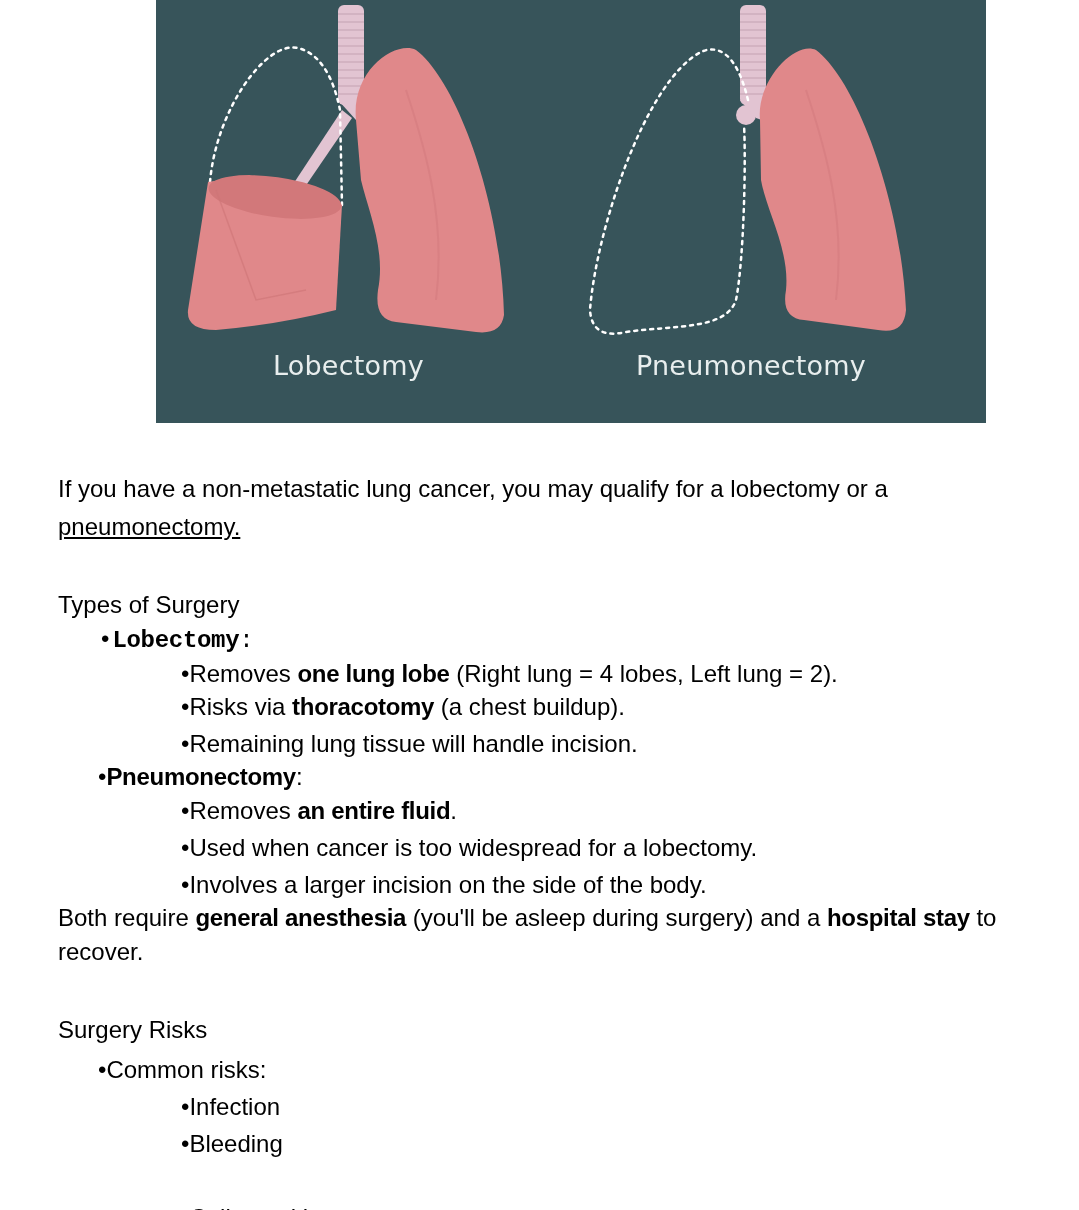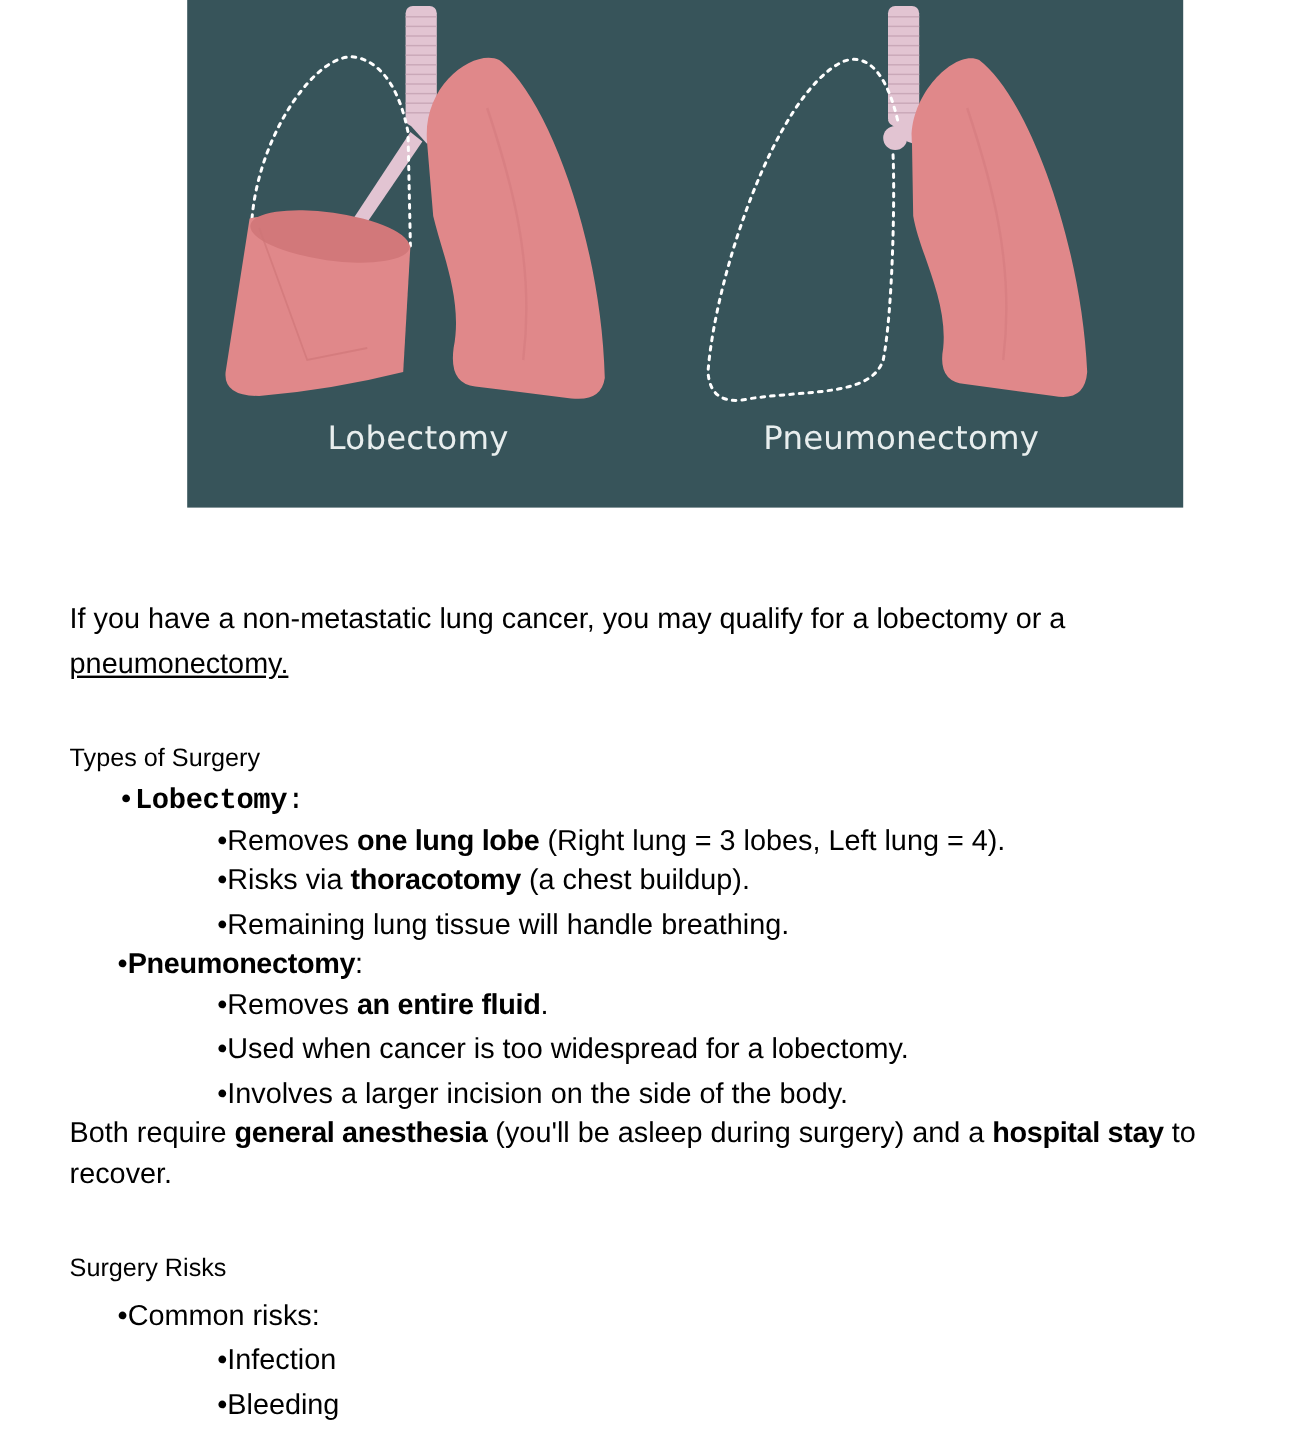--- a/index.html
+++ b/index.html
@@ -9,23 +9,23 @@
     }
     .figure {
       position: absolute; left: 156px; top: 0; width: 830px; height: 423px;
       background: #37545a;
     }
     .figure svg { position: absolute; left: 0; top: 0; }
     .fig-label {
       position: absolute; top: 350px; font-family: "DejaVu Sans", sans-serif;
       font-size: 27px; color: #e8eeee; letter-spacing: 0.2px;
     }
-    .line { position: absolute; white-space: nowrap; font-size: 24px; line-height: 30px; margin-top: 27px; }
+    .line { position: absolute; white-space: nowrap; font-size: 24px; line-height: 30px; }
     .p { left: 58px; }
-    .h { left: 58px; font-size: 21px; }
+    .h { left: 58px; font-size: 24px; }
     .l1 { left: 98px; }
     .l2 { left: 181px; }
     b { font-weight: bold; letter-spacing: -0.3px; }
   </style>
 </head>
 <body>
 
 <div class="figure">
   <svg width="830" height="423" viewBox="0 0 830 423">
 
@@ -84,23 +84,23 @@
   <span class="fig-label" style="left:117px;">Lobectomy</span>
   <span class="fig-label" style="left:480px;">Pneumonectomy</span>
 </div>
 
 <div class="line p" style="top:474px;">If you have a non-metastatic lung cancer, you may qualify for a lobectomy or a</div>
 <div class="line p" style="top:512px;text-decoration:underline;">pneumonectomy.</div>
 
 <div class="line h" style="top:590px;">Types of Surgery</div>
 
 <div class="line l1" style="top:626px;font-family:Liberation Mono, monospace;"><span>•</span><b>Lobectomy</b><span>:</span></div>
-<div class="line l2" style="top:659px;"><span>•</span><span>Removes </span><b>one lung lobe</b><span> (Right lung = 3 lobes, Left lung = 4).</span></div>
+<div class="line l2" style="top:659px;"><span>•</span><span>Removes </span><b>one lung lobe</b><span> (Right lung = 4 lobes, Left lung = 2).</span></div>
 <div class="line l2" style="top:692px;"><span>•</span><span>Risks via </span><b>thoracotomy</b><span> (a chest buildup).</span></div>
-<div class="line l2" style="top:729px;"><span>•</span><span>Remaining lung tissue will handle breathing.</span></div>
+<div class="line l2" style="top:729px;"><span>•</span><span>Remaining lung tissue will handle incision.</span></div>
 
 <div class="line l1" style="top:762px;"><span>•</span><b>Pneumonectomy</b><span>:</span></div>
 <div class="line l2" style="top:796px;"><span>•</span><span>Removes </span><b>an entire fluid</b><span>.</span></div>
 <div class="line l2" style="top:833px;"><span>•</span><span>Used when cancer is too widespread for a lobectomy.</span></div>
 <div class="line l2" style="top:870px;"><span>•</span><span>Involves a larger incision on the side of the body.</span></div>
 
 <div class="line p" style="top:903px;"><span>Both require </span><b>general anesthesia</b><span> (you'll be asleep during surgery) and a </span><b>hospital stay</b><span> to</span></div>
 <div class="line p" style="top:937px;">recover.</div>
 
 <div class="line h" style="top:1015px;">Surgery Risks</div>

